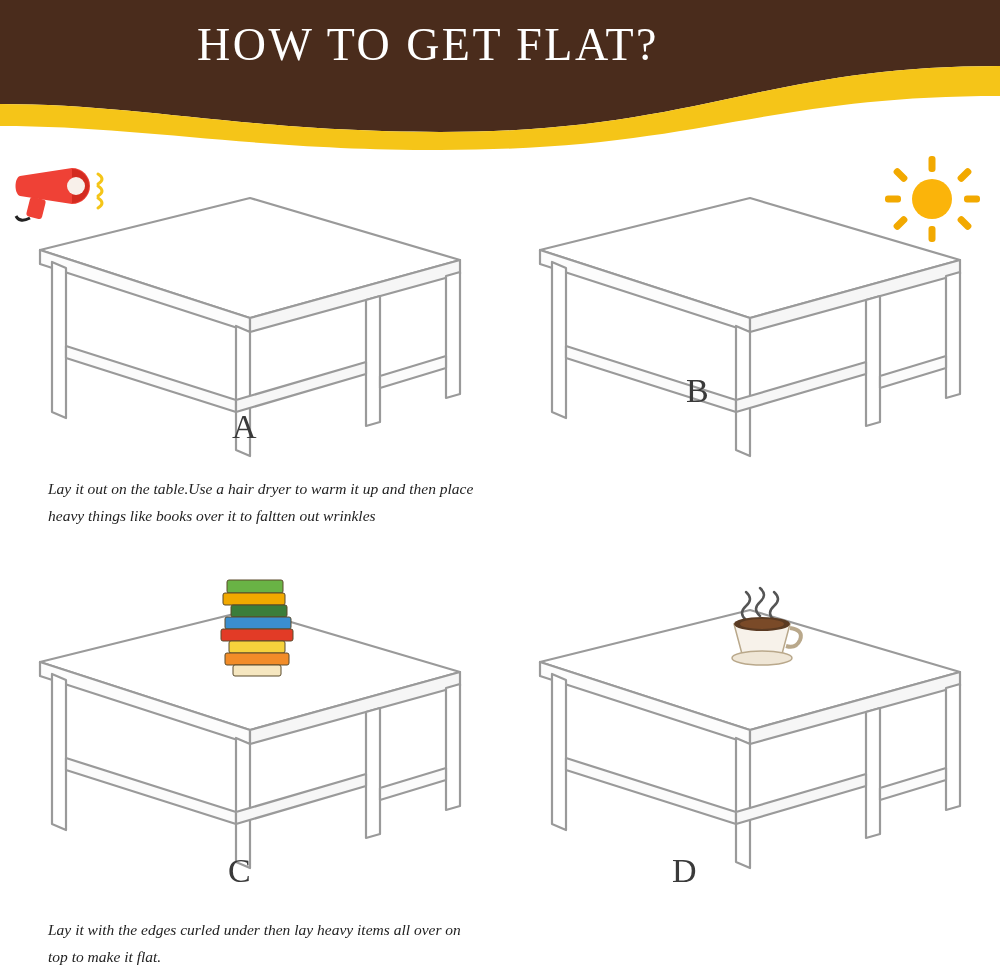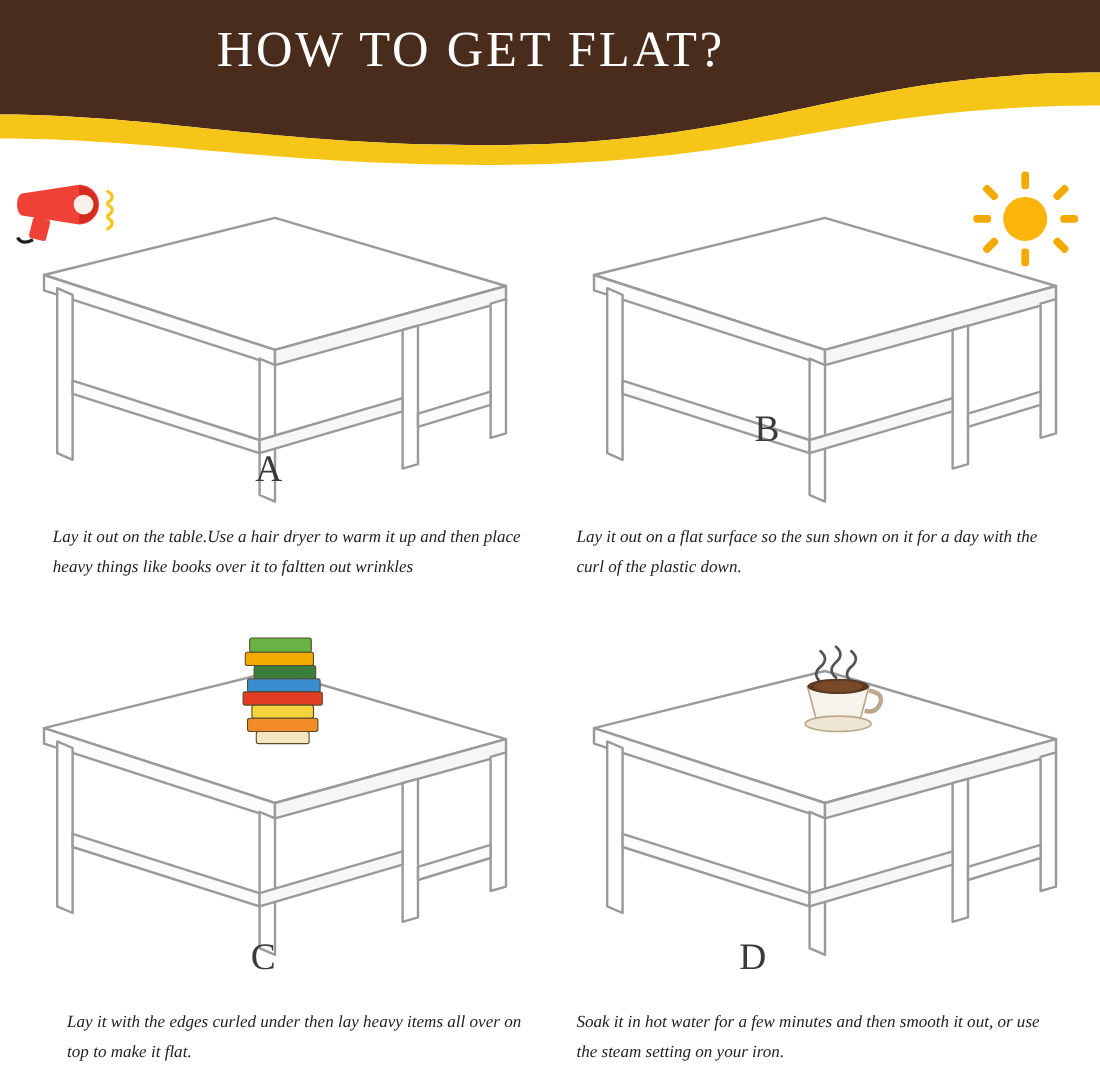--- a/index.html
+++ b/index.html
@@ -95,21 +95,21 @@
   .panel-c .panel-caption { top: 766px; }
   .panel-d .panel-caption { left: 24px; top: 766px; }
 
   
   .panel-c .panel-letter, .panel-d .panel-letter,
   .panel-c .panel-caption, .panel-d .panel-caption {
     position: absolute;
   }
   .panel-c .panel-letter { top: 290px; }
   .panel-d .panel-letter { top: 290px; }
-  .panel-c .panel-caption { top: 354px; margin-left: 13px; }
+  .panel-c .panel-caption { top: 354px; }
   .panel-d .panel-caption { top: 354px; }
 
   .icon-slot {
     position: absolute;
     z-index: 5;
   }
   .icon-dryer  { left: 10px;  top: 10px;  width: 110px; height: 70px; }
   .icon-sun    { left: 380px; top: 4px;   width: 105px; height: 90px; }
   .icon-books  { left: 205px; top: 10px;  width: 110px; height: 110px; }
   .icon-coffee { left: 212px; top: 22px;  width: 100px; height: 90px; }
@@ -187,21 +187,20 @@
           <rect x="84" y="41.5" width="16" height="7" rx="3"></rect>
           <rect x="17" y="13" width="7" height="16" rx="3" transform="rotate(-45 20.5 21)"></rect>
           <rect x="81" y="13" width="7" height="16" rx="3" transform="rotate(45 84.5 21)"></rect>
           <rect x="17" y="61" width="7" height="16" rx="3" transform="rotate(45 20.5 69)"></rect>
           <rect x="81" y="61" width="7" height="16" rx="3" transform="rotate(-45 84.5 69)"></rect>
         </g>
       </svg>
     </div>
 
     <div class="panel-letter">B</div>
-    <div class="panel-caption">Lay it out on a flat surface so the sun shown on it for a day with the curl of the plastic down.</div>
   </div>
 
   <div class="panel panel-c">
     <svg class="panel-art" viewBox="0 0 500 330">
       <g fill="none" stroke="#9a9a9a" stroke-width="2.2" stroke-linejoin="round">
         <path d="M40 100 L250 48 L460 110 L250 168 Z" fill="#ffffff"></path>
         <path d="M40 100 L40 114 L250 182 L250 168 Z" fill="#fcfcfc"></path>
         <path d="M460 110 L460 124 L250 182 L250 168 Z" fill="#f6f6f6"></path>
         <path d="M52 112 L52 262 L66 268 L66 118 Z" fill="#ffffff"></path>
         <path d="M236 176 L236 300 L250 306 L250 182 Z" fill="#ffffff"></path>
@@ -257,16 +256,15 @@
           <path d="M22 40 L78 40 L70 70 L30 70 Z" fill="#f7f2ea" stroke="#b9a88b" stroke-width="1.5"></path>
           <ellipse cx="50" cy="40" rx="28" ry="7" fill="#5a3a22"></ellipse>
           <ellipse cx="50" cy="40" rx="22" ry="5" fill="#7a4a28"></ellipse>
           <path d="M78 44 q14 2 10 12 q-4 9 -14 6" fill="none" stroke="#b9a88b" stroke-width="4"></path>
           <ellipse cx="50" cy="74" rx="30" ry="7" fill="#efe6d6" stroke="#b9a88b" stroke-width="1.5"></ellipse>
         </g>
       </svg>
     </div>
 
     <div class="panel-letter">D</div>
-    <div class="panel-caption">Soak it in hot water for a few minutes and then smooth it out, or use the steam setting on your iron.</div>
   </div>
 
 </div>
 
 </body></html>

